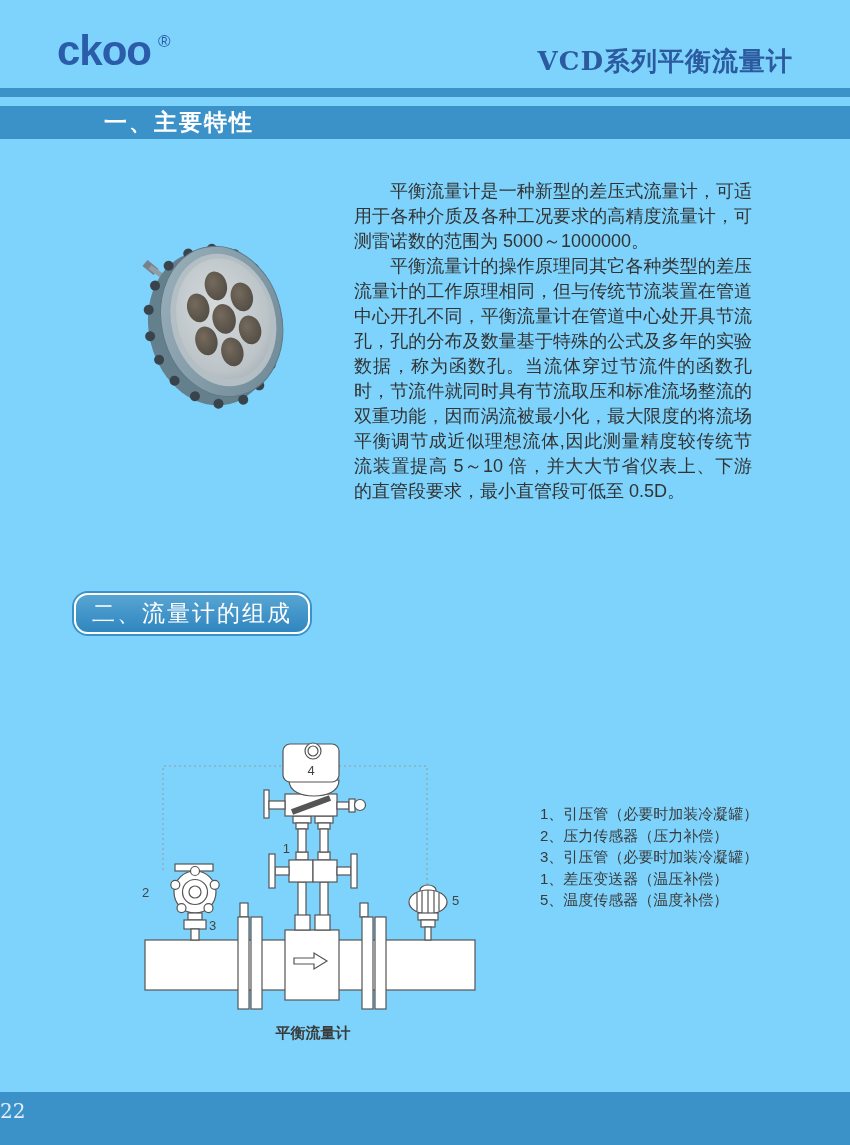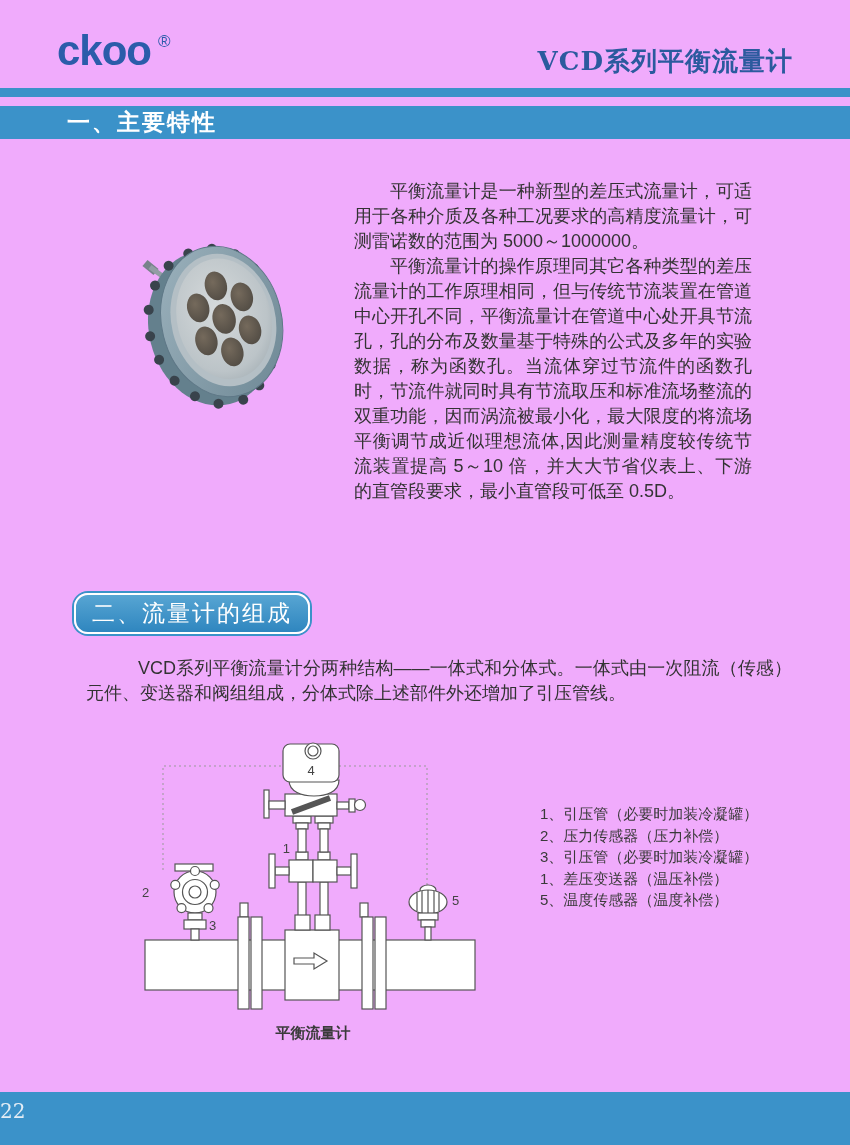--- a/index.html
+++ b/index.html
@@ -1,32 +1,32 @@
 <!DOCTYPE html>
 <html lang="zh"><head>
 <meta charset="utf-8">
 <style>
   * { margin:0; padding:0; box-sizing:border-box; }
   html,body { background:#ffffff; }
   .page {
     position:relative; width:850px; height:1145px; margin:0 auto;
-    background:#f0abfc; overflow:hidden;
+    background:#7dd3fc; overflow:hidden;
     font-family:"Liberation Sans", sans-serif; color:#333;
   }
   
   .logo { position:absolute; left:57px; top:30px; color:#2b5caa;
           font-size:42px; font-weight:bold; letter-spacing:-1px; line-height:1; }
   .logo .reg { font-size:17px; font-weight:normal; vertical-align:18px; margin-left:7px; }
   .doc-title { position:absolute; right:57px; top:44px; color:#2b5a9e;
                font-family:"DejaVu Serif","Liberation Serif",serif;
                font-size:26px; font-weight:bold; letter-spacing:1px;margin-left:15px; }
   .bar-thin { position:absolute; left:0; top:88px; width:850px; height:9px; background:#3b92c9; }
   .bar-sec1 { position:absolute; left:0; top:106px; width:850px; height:33px; background:#3b92c9; }
   .bar-sec1 .sec-label { color:#fff; font-size:23px; font-weight:bold;
-                         line-height:33px; padding-left:67px; letter-spacing:2px; }
+                         line-height:33px; padding-left:104px; letter-spacing:2px; }
   
   .photo-wrap { position:absolute; left:140px; top:228px; width:160px; height:190px; }
   .main-text { position:absolute; left:354px; top:179px; width:398px; }
   .main-text p { font-size:18px; line-height:25px; text-align:justify;
                  text-indent:36px; color:#333; }
   
   .pill { position:absolute; left:74px; top:593px; width:236px; height:41px;
           background:linear-gradient(#57a5d3,#2f86bf);
           border:2px solid #ffffff; border-radius:14px;
           box-shadow:0 0 0 2px #3b92c9;
@@ -122,23 +122,20 @@
 
   <div class="main-text">
     <p>平衡流量计是一种新型的差压式流量计，可适用于各种介质及各种工况要求的高精度流量计，可测雷诺数的范围为 5000～1000000。</p>
     <p>平衡流量计的操作原理同其它各种类型的差压流量计的工作原理相同，但与传统节流装置在管道中心开孔不同，平衡流量计在管道中心处开具节流孔，孔的分布及数量基于特殊的公式及多年的实验数据，称为函数孔。当流体穿过节流件的函数孔时，节流件就同时具有节流取压和标准流场整流的双重功能，因而涡流被最小化，最大限度的将流场平衡调节成近似理想流体,因此测量精度较传统节流装置提高 5～10 倍，并大大节省仪表上、下游的直管段要求，最小直管段可低至 0.5D。</p>
   </div>
 
   <div class="pill">
     <span>二、流量计的组成</span>
   </div>
 
-  <div class="sec2-text">
-    <p>VCD系列平衡流量计分两种结构——一体式和分体式。一体式由一次阻流（传感）元件、变送器和阀组组成，分体式除上述部件外还增加了引压管线。</p>
-  </div>
 
   <div class="diagram-wrap">
     <svg width="400" height="330" viewBox="0 0 400 330">
       <g stroke="#555" stroke-width="1.2" fill="#fff">
 
         <polyline points="33,148 33,44 297,44 297,163" fill="none" stroke="#999" stroke-width="1" stroke-dasharray="2,3"></polyline>
 
         <rect x="15" y="218" width="330" height="50"></rect>
 
         <g>

